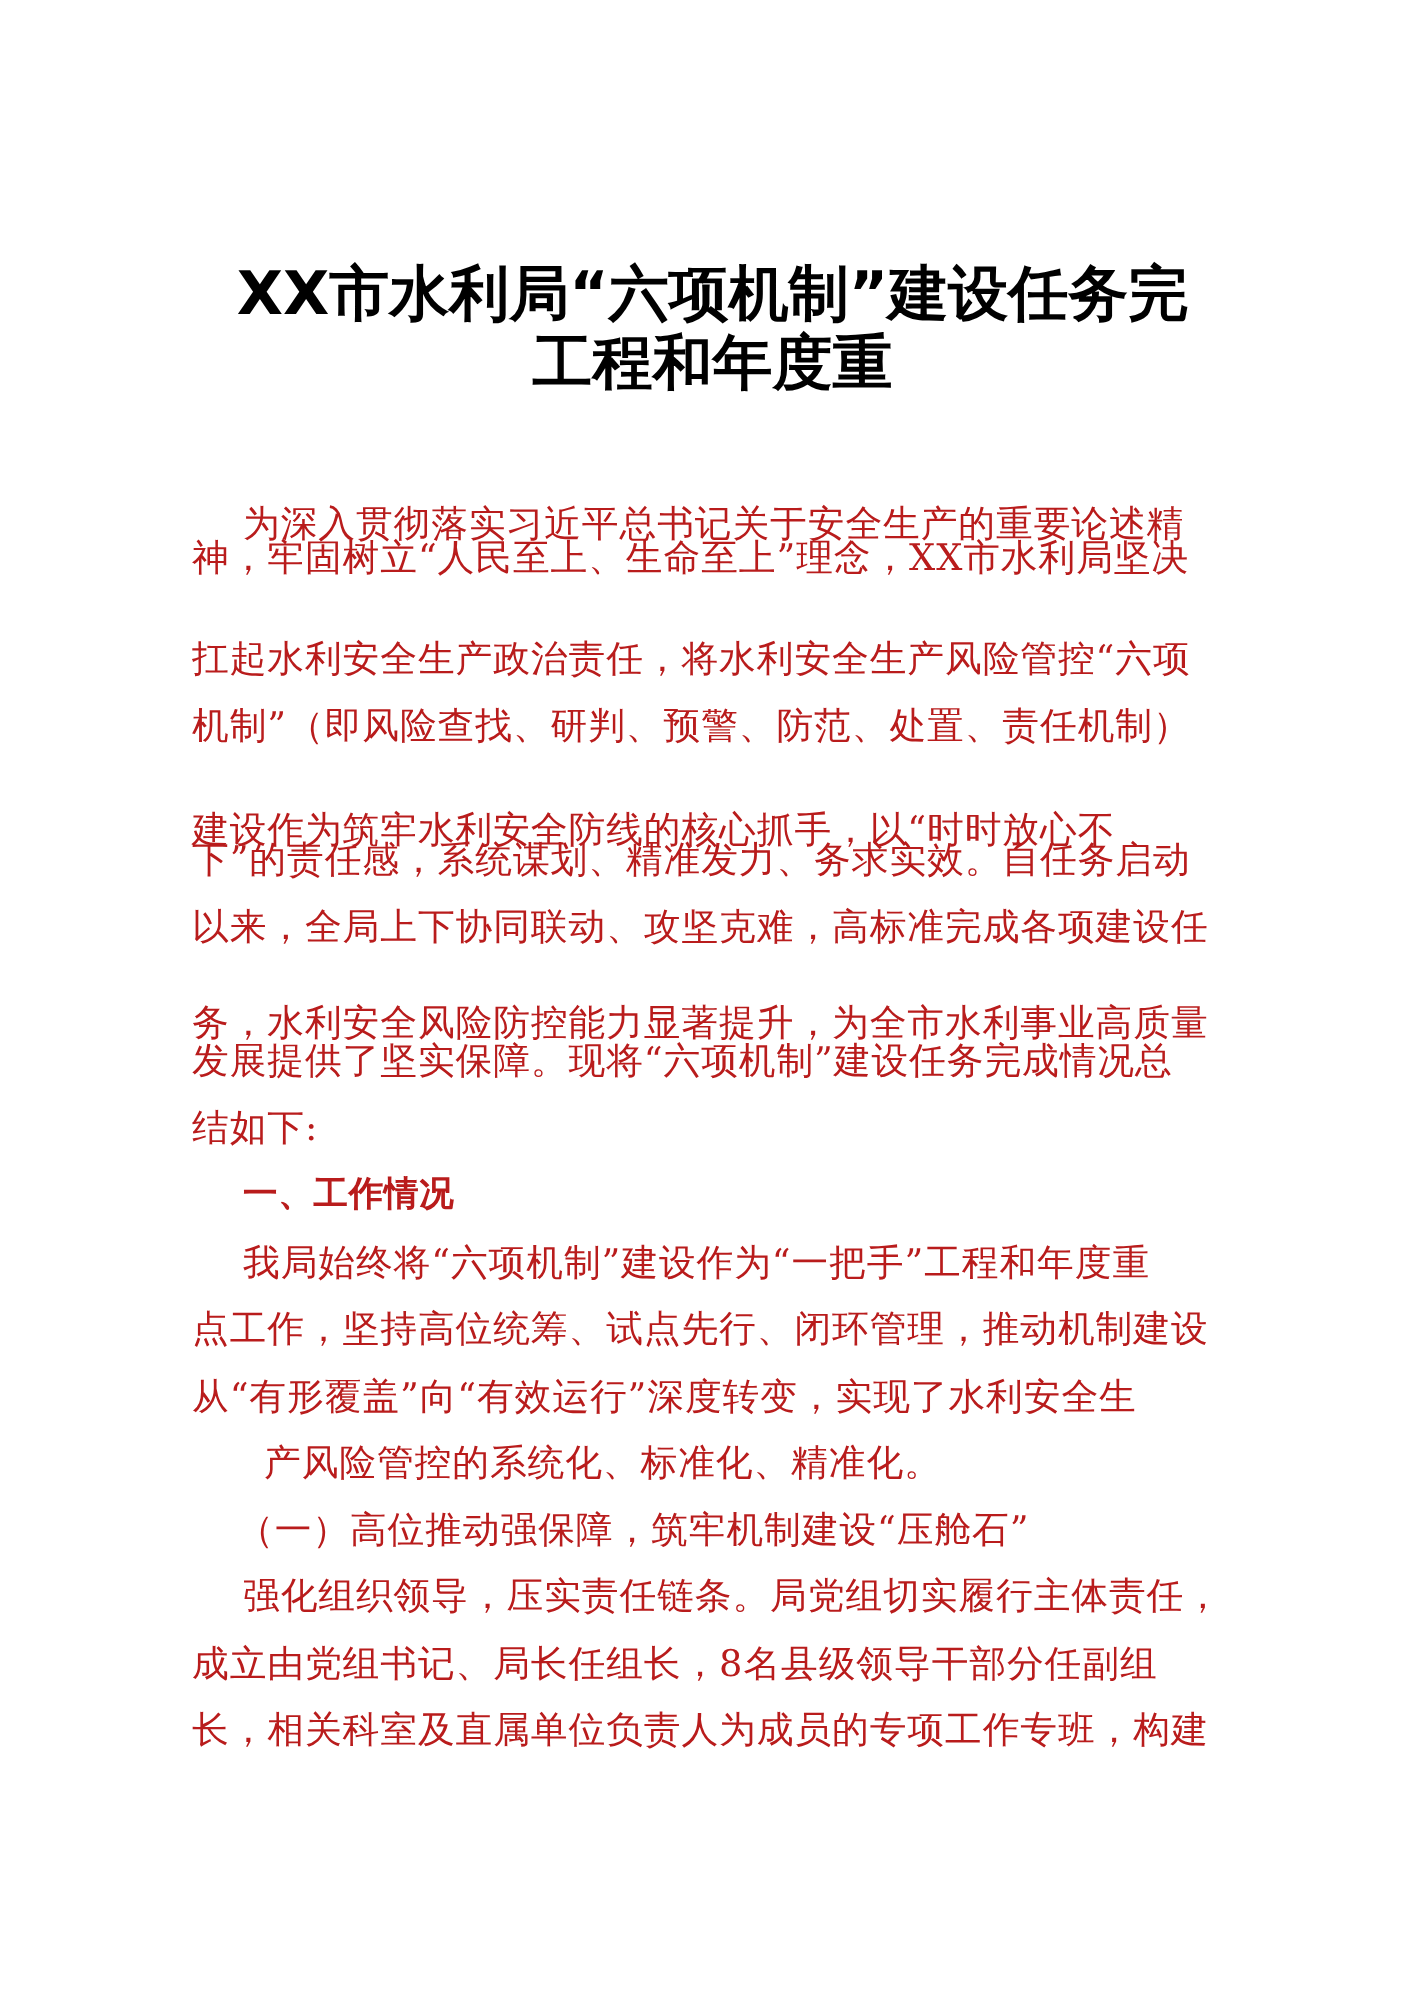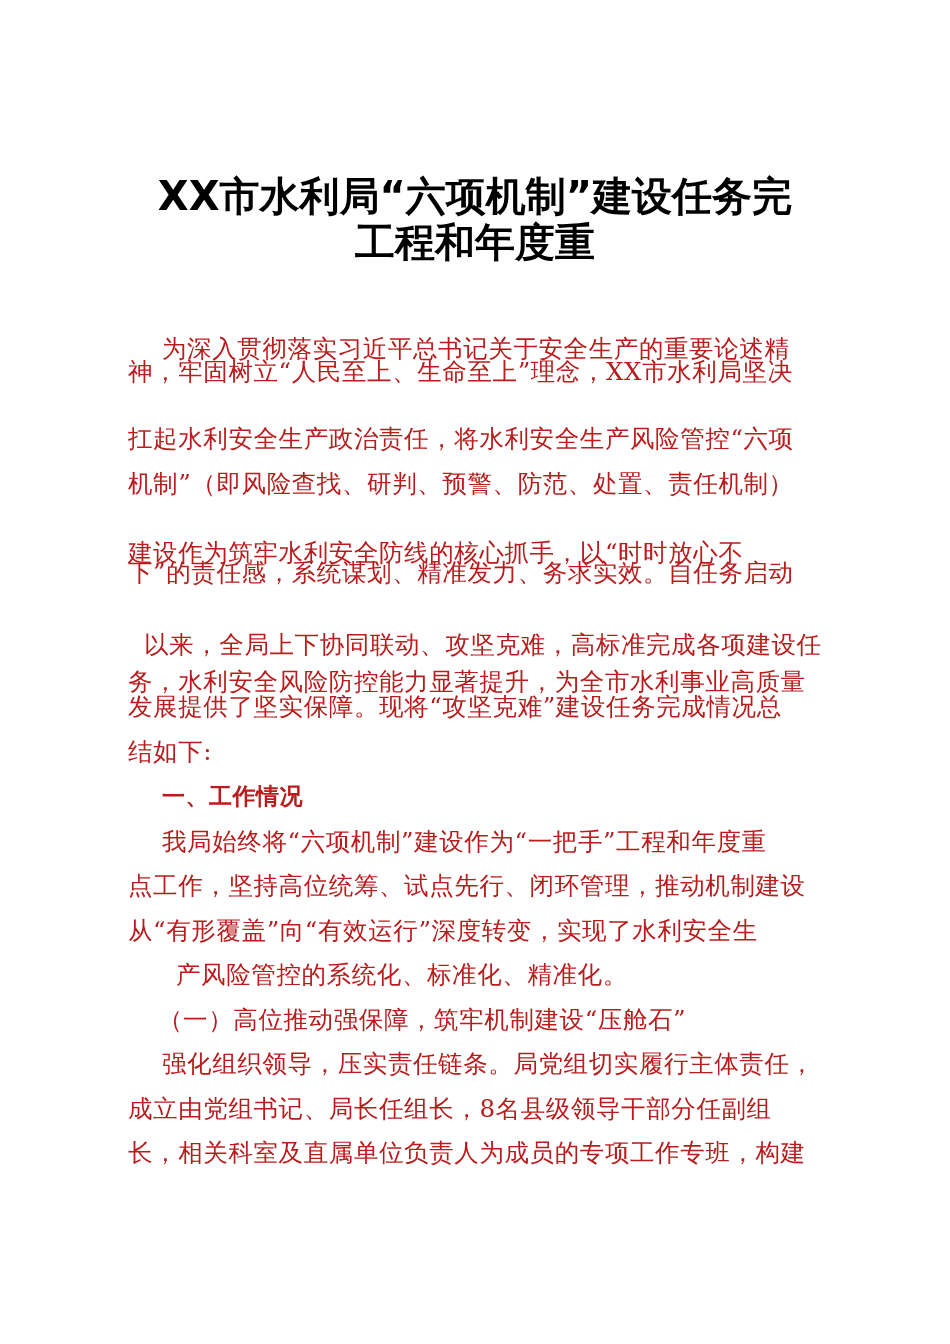--- a/index.html
+++ b/index.html
@@ -66,23 +66,23 @@
   <div class="title title-line-1">XX市水利局“六项机制”建设任务完</div>
   <div class="title title-line-2">工程和年度重</div>
 
   <div>
     <div class="line indent" style="top:333px;">为深入贯彻落实习近平总书记关于安全生产的重要论述精</div>
     <div class="line" style="top:356px;">神，牢固树立“人民至上、生命至上”理念，XX市水利局坚决</div>
     <div class="line" style="top:423px;">扛起水利安全生产政治责任，将水利安全生产风险管控“六项</div>
     <div class="line" style="top:468px;">机制”（即风险查找、研判、预警、防范、处置、责任机制）</div>
     <div class="line" style="top:512px;margin-top:25px;">建设作为筑牢水利安全防线的核心抓手，以“时时放心不</div>
     <div class="line" style="top:557px;">下”的责任感，系统谋划、精准发力、务求实效。自任务启动</div>
-    <div class="line" style="top:629px;margin-left:16px;">以来，全局上下协同联动、攻坚克难，高标准完成各项建设任</div>
+    <div class="line" style="top:602px;">以来，全局上下协同联动、攻坚克难，高标准完成各项建设任</div>
     <div class="line" style="top:666px;">务，水利安全风险防控能力显著提升，为全市水利事业高质量</div>
-    <div class="line" style="top:691px;">发展提供了坚实保障。现将“攻坚克难”建设任务完成情况总</div>
+    <div class="line" style="top:691px;">发展提供了坚实保障。现将“六项机制”建设任务完成情况总</div>
     <div class="line" style="top:736px;">结如下:</div>
   </div>
 
   <div class="line indent heading" style="top:780px;">一、工作情况</div>
 
   <div>
     <div class="line indent" style="top:826px;">我局始终将“六项机制”建设作为“一把手”工程和年度重</div>
     <div class="line" style="top:870px;">点工作，坚持高位统筹、试点先行、闭环管理，推动机制建设</div>
     <div class="line" style="top:915px;">从“有形覆盖”向“有效运行”深度转变，实现了水利安全生</div>
     <div class="line" style="top:959px;margin-left:48px;">产风险管控的系统化、标准化、精准化。</div>

